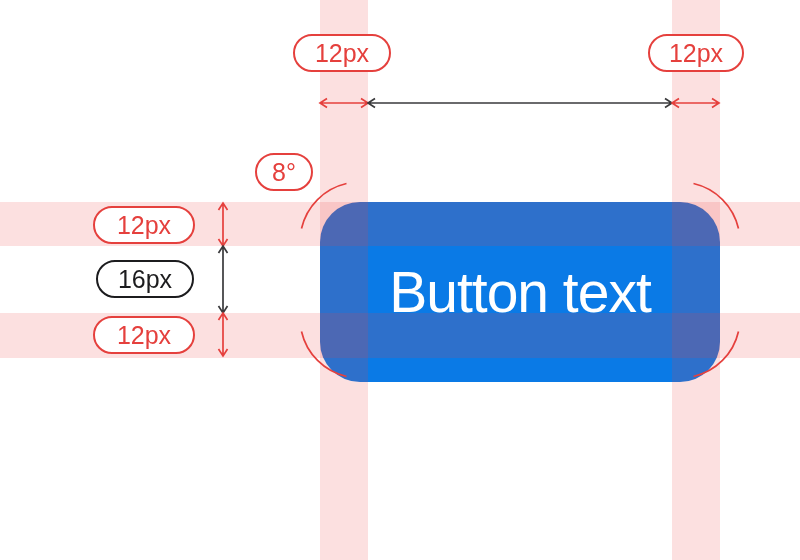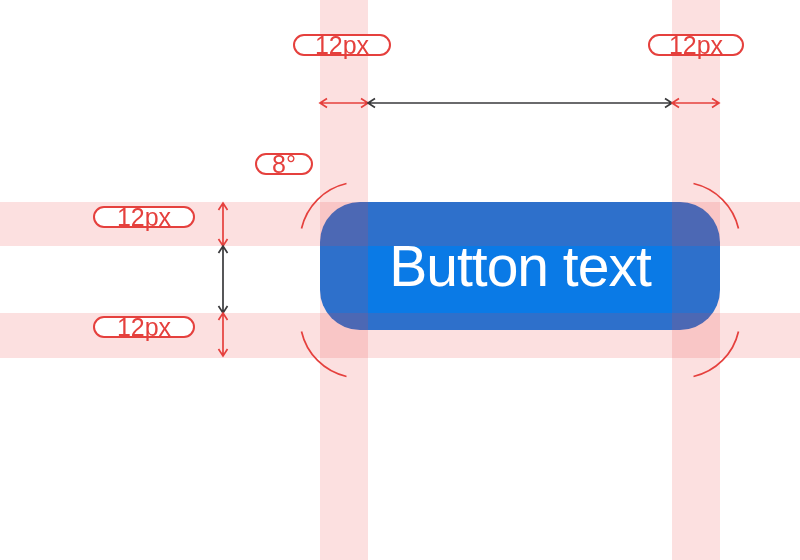--- a/index.html
+++ b/index.html
@@ -8,21 +8,21 @@
     width:800px; height:560px;
     overflow:hidden;
     background:#ffffff;
     font-family:"Liberation Sans", "DejaVu Sans", sans-serif;
   }
 
   
   .button {
     position:absolute;
     left:320px; top:202px;
-    width:400px; height:128px;
+    width:400px; height:180px;
     background:var(--button-blue,#0A7AE6);
     border-radius:40px;
     display:flex; align-items:center; justify-content:center;
     z-index:1;
   }
   .button-label {
     color:var(--button-text,#ffffff);
     font-size:57px;
     font-weight:500;
     letter-spacing:-1px;
@@ -35,21 +35,21 @@
     background:var(--band-red,rgba(235,64,64,0.16));
     z-index:2;
     pointer-events:none;
   }
   .band.v { top:0; height:560px; width:48px; }
   .band.h { left:0; width:800px; }
 
   
   .pill {
     position:absolute;
-    height:22px;
+    height:38px;
     box-sizing:border-box;
     background:#ffffff;
     border-radius:19px;
     display:flex; align-items:center; justify-content:center;
     font-size:25px;
     z-index:4;
     white-space:nowrap;
   }
   .pill.red   { border:2px solid var(--accent-red,#E5403D); color:var(--accent-red,#E5403D); }
   .pill.black { border:2px solid var(--pill-black,#1C1C1E); color:var(--pill-black,#1C1C1E); }
@@ -96,15 +96,16 @@
       <path class="red-stroke" d="M346.5 376.5 A60 60 0 0 1 301.5 331.5"></path>
     </g>
   </svg>
 
   <div class="pill red" style="left:293px; top:34px; width:98px;">12px</div>
   <div class="pill red" style="left:648px; top:34px; width:96px;">12px</div>
 
   <div class="pill red" style="left:255px; top:153px; width:58px;">8°</div>
 
   <div class="pill red" style="left:93px; top:206px; width:102px;">12px</div>
+  <div class="pill black" style="left:96px; top:260px; width:98px;">16px</div>
   <div class="pill red" style="left:93px; top:316px; width:102px;">12px</div>
 
 </div>
 
 </body></html>

